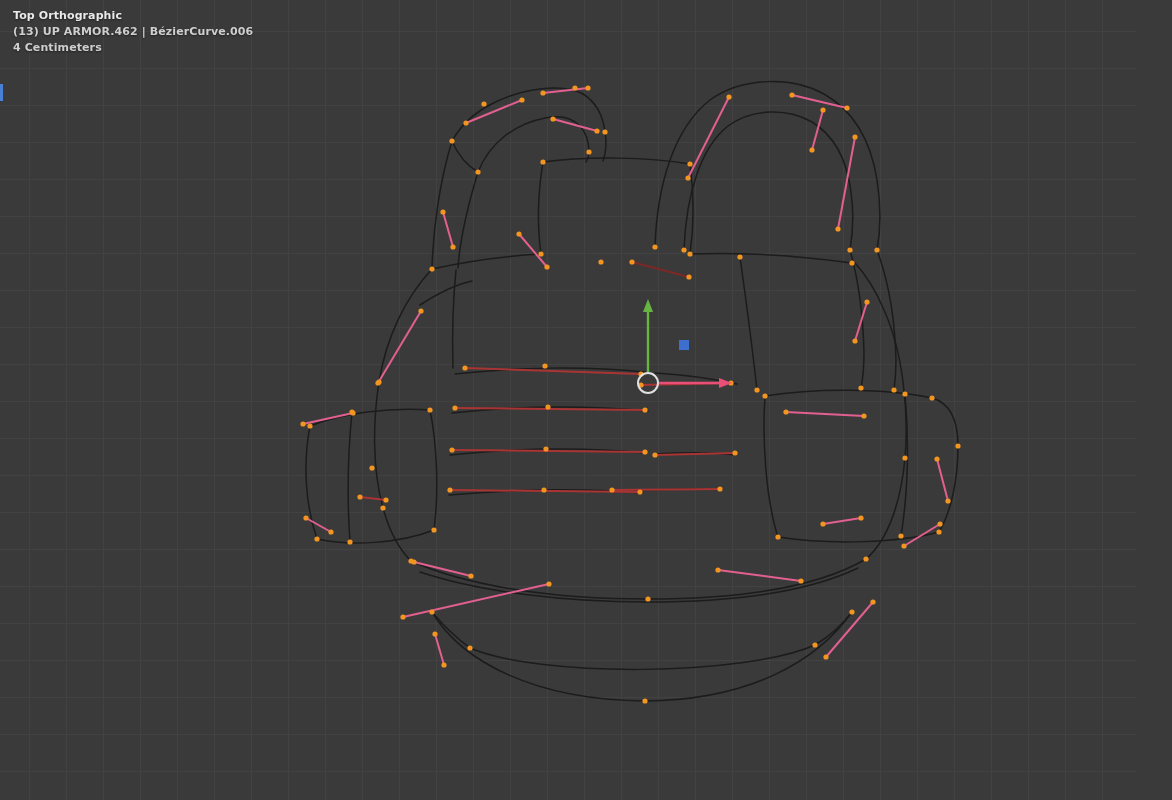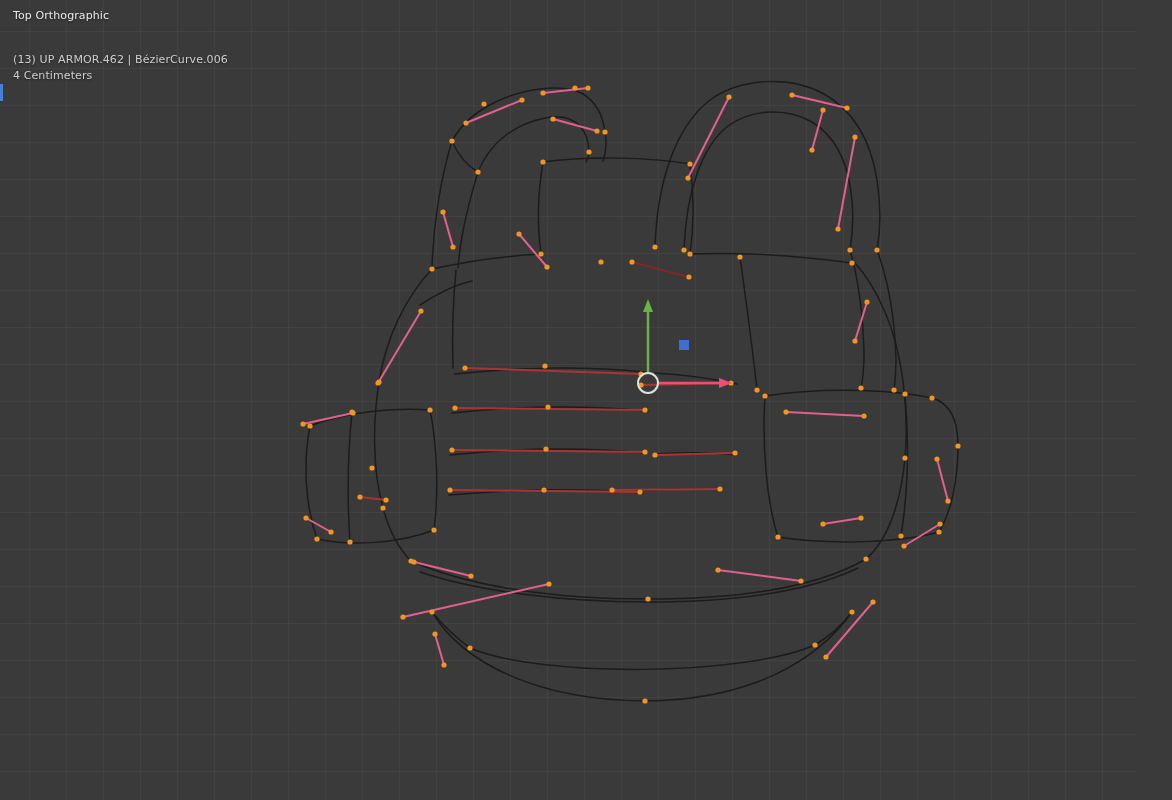--- a/index.html
+++ b/index.html
@@ -6,41 +6,41 @@
     --bg:#3a3a3a;
     --grid:#424242;
   }
   html,body{margin:0;padding:0;}
   body{
     width:1172px;height:800px;overflow:hidden;
     background:var(--bg);
     font-family:"DejaVu Sans","Liberation Sans",sans-serif;
   }
   .viewport{
-    position:relative;width:1136px;height:800px;background:var(--bg);
+    position:relative;width:1136px;height:800px;background:var(--bg);font-weight:bold;
   }
   .grid-overlay{
     position:absolute;inset:0;
     background-image:
       linear-gradient(to right, var(--grid) 1px, transparent 1px),
       linear-gradient(to bottom, var(--grid) 1px, transparent 1px);
     background-size:37px 37px;
     background-position:-8px -6px;
   }
   #scene-svg{
     position:absolute;inset:0;width:1172px;height:800px;display:block;
   }
   .header{
     position:absolute;left:13px;top:8px;line-height:16px;
     font-size:11px;letter-spacing:0.1px;
     text-shadow:0 1px 2px rgba(0,0,0,0.45);
     pointer-events:none;
   }
   .hline1{color:#eaeaea;}
-  .hline2{color:#cfcfcf;margin-top:28px;}
+  .hline2{color:#cfcfcf;}
   .hline3{color:#cfcfcf;}
   .left-marker{
     position:absolute;left:0;top:84px;width:3px;height:17px;
     background:#4a7fd6;
   }
 </style>
 </head>
 <body>
 
 <div class="viewport">

